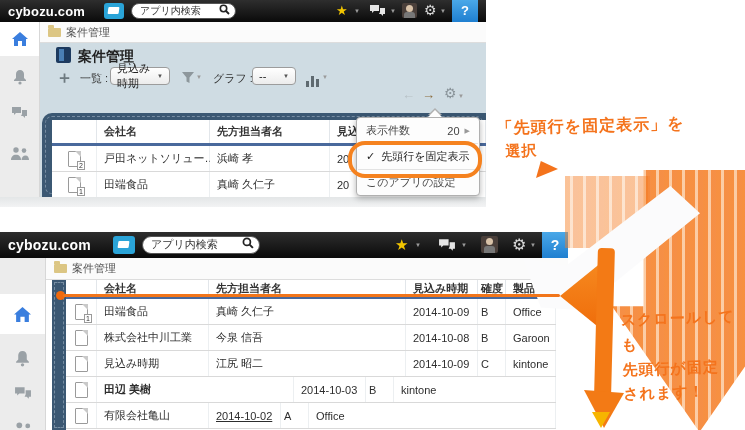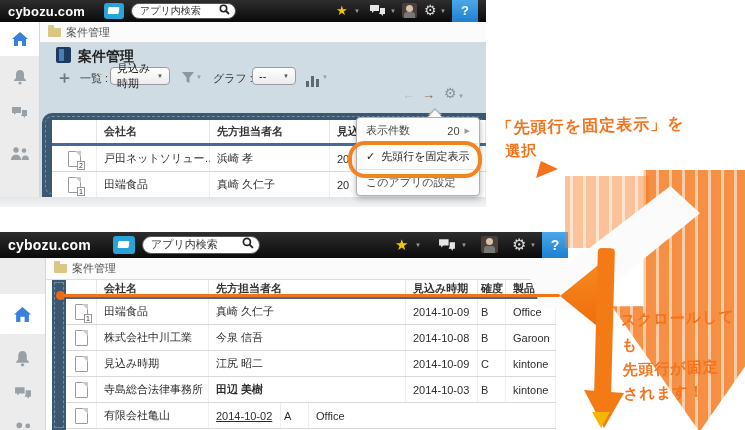--- a/index.html
+++ b/index.html
@@ -357,21 +357,20 @@
       <span class="cell" style="width:112px;">見込み時期</span>
       <span class="cell" style="width:197px;">江尻 昭二</span>
       <span class="cell" style="width:72px;">2014-10-09</span>
       <span class="cell" style="width:28px;padding:0 3px;">C</span>
       <span class="cell" style="flex:1;">kintone</span>
     </div>
     <div class="trow" style="height:26px;">
       <span class="cell c-icon" style="width:31px;">
           <span class="fico"></span>
         </span>
-      <span class="cell" style="width:112px;">寺島総合法律事務所</span>
       <span class="cell" style="width:197px;font-weight:bold;">田辺 美樹</span>
       <span class="cell" style="width:72px;">2014-10-03</span>
       <span class="cell" style="width:28px;padding:0 3px;">B</span>
       <span class="cell" style="flex:1;">kintone</span>
     </div>
     <div class="trow" style="height:26px;">
       <span class="cell c-icon" style="width:31px;">
           <span class="fico"></span>
         </span>
       <span class="cell" style="width:112px;">有限会社亀山</span>

